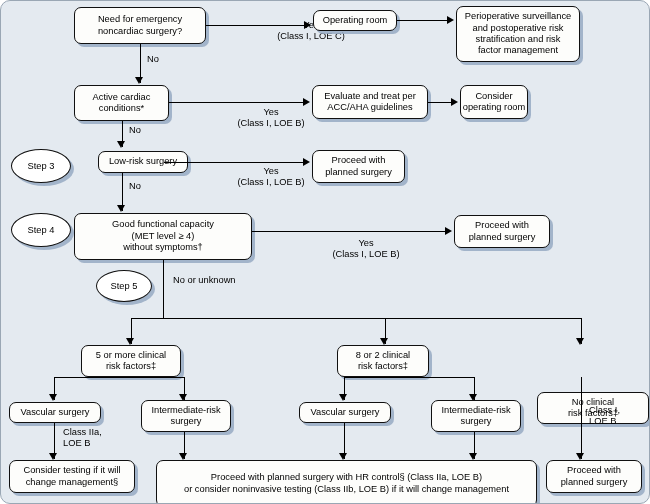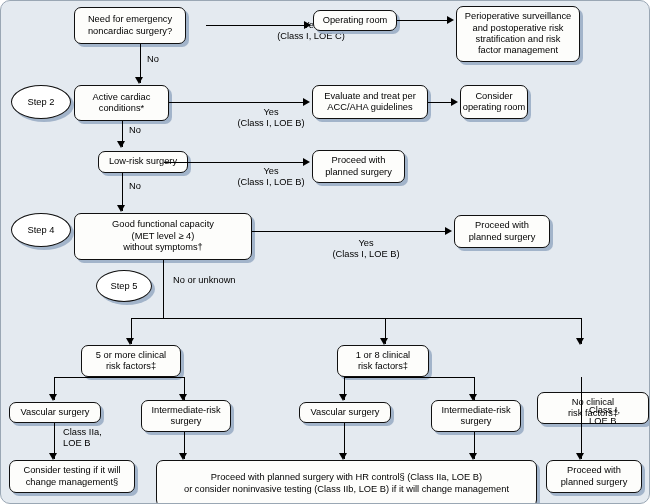--- a/index.html
+++ b/index.html
@@ -66,25 +66,25 @@
     font-size:9.3px;line-height:11.4px;
     color:#000;text-align:center;white-space:pre;
   }
   .elabel.left{text-align:left;}
 </style>
 </head>
 <body>
 
 <div id="canvas">
 
-  <div class="oval" style="left:10px;top:84px;width:60px;height:34px;">Step 2</div>
+  <div class="oval" style="left:10px;top:148px;width:60px;height:34px;">Step 3</div>
   <div class="oval" style="left:10px;top:212px;width:60px;height:34px;">Step 4</div>
   <div class="oval" style="left:95px;top:269px;width:56px;height:32px;">Step 5</div>
 
-  <div class="node" style="left:73px;top:6px;width:112px;height:37px;white-space:pre;">Need for emergency
+  <div class="node" style="left:73px;top:6px;width:132px;height:37px;white-space:pre;">Need for emergency
 noncardiac surgery?</div>
 
   <div class="hline" style="left:205px;top:24px;width:100px;"></div>
   <div class="arrow-r" style="left:303px;top:19.5px;"></div>
   <div class="elabel" style="left:200px;top:19px;width:220px;">Yes
 (Class I, LOE C)</div>
 
   <div class="node" style="left:312px;top:9px;width:84px;height:21px;">Operating room</div>
 
   <div class="hline" style="left:396px;top:19px;width:52px;"></div>
@@ -156,21 +156,21 @@
 
   <div class="vline" style="left:384px;top:317px;height:26px;"></div>
   <div class="arrow-d" style="left:379.4px;top:337px;"></div>
 
   <div class="vline" style="left:580px;top:317px;height:26px;"></div>
   <div class="arrow-d" style="left:575.4px;top:337px;"></div>
 
   <div class="node" style="left:80px;top:344px;width:100px;height:32px;white-space:pre;">5 or more clinical
 risk factors‡</div>
 
-  <div class="node" style="left:336px;top:344px;width:92px;height:32px;white-space:pre;">1 or 8 clinical
+  <div class="node" style="left:336px;top:344px;width:92px;height:32px;white-space:pre;">8 or 2 clinical
 risk factors‡</div>
 
   <div class="node" style="left:536px;top:364px;width:112px;height:32px;white-space:pre;margin-top:27px;">No clinical
 risk factors‡</div>
 
   <div class="hline" style="left:53px;top:376px;width:131px;"></div>
   <div class="vline" style="left:53px;top:376px;height:23px;"></div>
   <div class="arrow-d" style="left:48.4px;top:393px;"></div>
   <div class="vline" style="left:183px;top:376px;height:23px;"></div>
   <div class="arrow-d" style="left:178.4px;top:393px;"></div>

